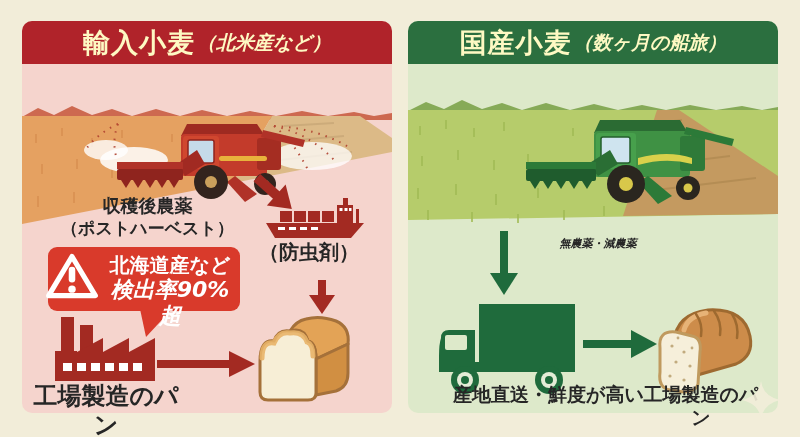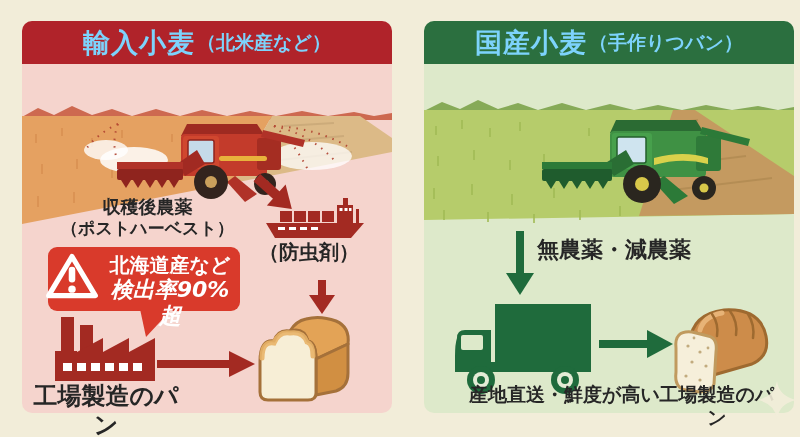--- a/index.html
+++ b/index.html
@@ -4,33 +4,33 @@
 <style>
   html,body{margin:0;padding:0;}
   body{
     width:800px;height:437px;position:relative;overflow:hidden;
     background:var(--page-bg,#f2edd9);
     font-family:"DejaVu Sans","Liberation Sans",sans-serif;
     color:var(--text-dark,#262626);
   }
   .panel{position:absolute;top:21px;width:370px;height:392px;border-radius:10px;}
   .panel-left{left:22px;background:var(--panel-pink,#f5d4cd);}
-  .panel-right{left:424px;background:var(--panel-green,#dde9ca);}
+  .panel-right{left:408px;background:var(--panel-green,#dde9ca);}
   .hdr{
     position:absolute;left:0;top:0;width:100%;height:43px;
     border-radius:10px 10px 0 0;display:flex;align-items:center;justify-content:center;
-    color:#7dd3fc;font-weight:700;white-space:nowrap;
+    color:#fef9c3;font-weight:700;white-space:nowrap;
   }
   .hdr-red{background:var(--header-red,#b0232a);}
   .hdr-green{background:var(--header-green,#2b6f3f);}
   .hdr .big{font-size:27px;letter-spacing:1px;}
-  .hdr .small{font-size:19px;margin-left:2px;}
+  .hdr .small{font-size:19px;margin-left:2px;font-style:italic;}
   .abs{position:absolute;}
   .lbl{font-weight:700;text-align:center;line-height:1.22;}
-  .lbl .l1{display:block;}
+  .lbl .l1{display:block;font-family:Liberation Serif, serif;}
   .lbl .l2{display:block;}
   .warnbox{
     position:absolute;left:26px;top:226px;width:192px;height:64px;
     background:var(--warning-red,#d93a2b);border-radius:9px;
   }
   .warnbox .tail{position:absolute;left:82px;top:62px;}
   .warntext{
     position:absolute;left:56px;top:6px;width:132px;text-align:center;
     color:#fff;font-weight:700;line-height:1.2;
   }
@@ -194,21 +194,21 @@
 
   <div class="abs lbl" style="left:0px;top:361px;width:168px;font-size:24px;">
     <span>工場製造のパン</span>
   </div>
 </div>
 
 <div class="panel panel-right">
 
   <div class="hdr hdr-green">
     <span class="big">国産小麦</span>
-      <span class="small">（手作りつバン）</span>
+      <span class="small">（数ヶ月の船旅）</span>
   </div>
 
   <svg class="abs" style="left:0;top:43px;" width="370" height="165" viewBox="0 0 370 165">
     <path d="M0,47 L18,38 L36,45 L54,36 L74,45 L94,39 L114,46 L138,39 L162,46 L186,40 L210,46 L234,41 L258,46 L282,41 L308,46 L334,42 L354,46 L370,43 L370,50 L0,50 Z" fill="#86aa57"></path>
     <path d="M0,46 L370,46 L370,150 L0,156 Z" fill="#b6cc6b"></path>
     <g stroke="#a2bb55" stroke-width="2" opacity="0.8">
       <path d="M12,62 v9 M38,56 v9 M66,64 v9 M96,58 v9 M14,92 v10 M50,86 v10 M86,96 v10 M120,90 v9 M10,124 v11 M48,120 v11 M88,130 v11 M130,124 v10 M165,64 v8 M198,58 v8 M20,146 v10 M64,148 v10 M110,150 v9 M156,146 v10 M196,142 v10"></path>
     </g>
     <path d="M249,46 L271,46 L370,112 L370,150 L215,152 Z" fill="#c49a60"></path>
     <g stroke="#b18a52" stroke-width="2" opacity="0.8">
@@ -241,21 +241,21 @@
     </g>
   </svg>
 
   <svg class="abs" style="left:78px;top:210px;" width="36" height="64" viewBox="0 0 36 64">
     <g fill="#1f6b3c">
         <rect x="14" y="0" width="8" height="44"></rect>
         <polygon points="4,42 32,42 18,64"></polygon>
       </g>
   </svg>
 
-  <div class="abs lbl" style="left:105px;top:216px;width:170px;font-size:22px;">
+  <div class="abs lbl" style="left:105px;top:216px;width:170px;font-size:11px;font-style:italic;">
     <span>無農薬・減農薬</span>
   </div>
 
   <svg class="abs" style="left:25px;top:279px;" width="148" height="98" viewBox="0 0 148 98">
     <g fill="#1f6b3c">
       <rect x="46" y="4" width="96" height="62"></rect>
       <path d="M8,38 Q8,30 16,30 L42,30 L42,70 L6,70 L6,56 Q6,44 8,38 Z"></path>
       <rect x="6" y="62" width="136" height="10"></rect>
     </g>
     <rect x="12" y="35" width="22" height="15" rx="2" fill="var(--panel-green,#dde9ca)"></rect>

